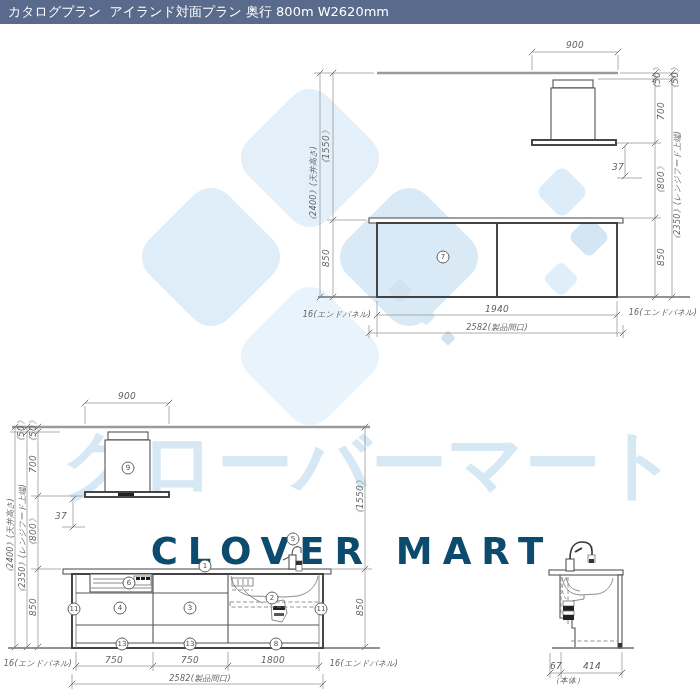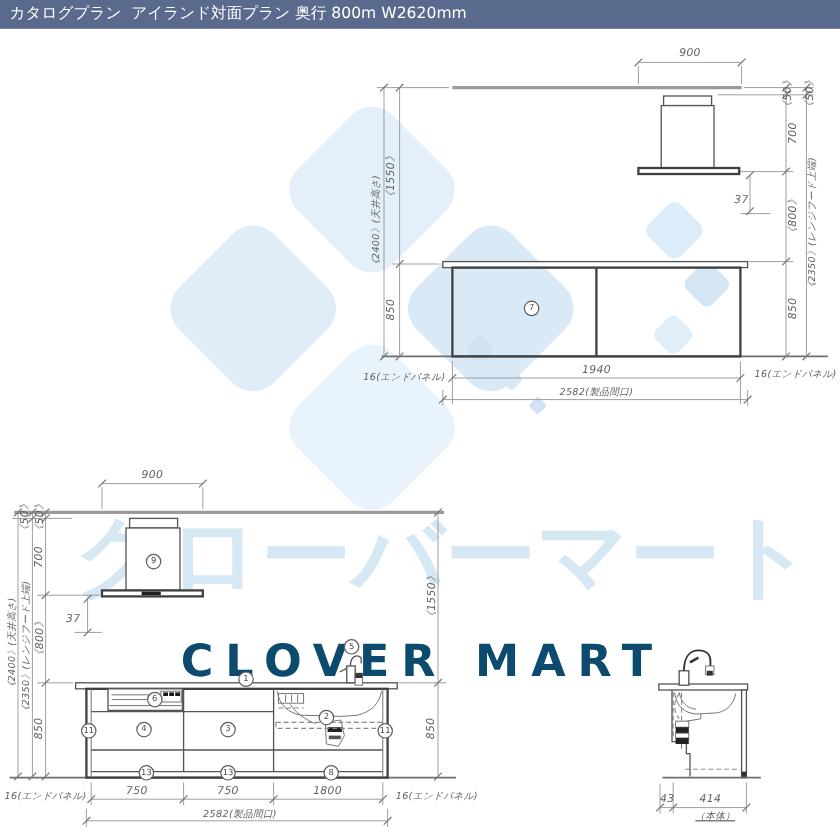--- a/index.html
+++ b/index.html
@@ -281,20 +281,20 @@
     <span class="callout" style="left: 120px; top: 608px;">4</span>
     <span class="callout" style="left: 190px; top: 608px;">3</span>
     <span class="callout" style="left: 272px; top: 598px;">2</span>
     <span class="callout" style="left: 74px; top: 609px;">11</span>
     <span class="callout" style="left: 321px; top: 609px;">11</span>
     <span class="callout" style="left: 122px; top: 644px;">13</span>
     <span class="callout" style="left: 190px; top: 644px;">13</span>
     <span class="callout" style="left: 276px; top: 644px;">8</span>
   </div>
 <div class="layer">
-    <span class="dim" style="left: 556px; top: 666px;">43</span>
+    <span class="dim" style="left: 556px; top: 666px;">67</span>
     <span class="dim" style="left: 592px; top: 666px;">414</span>
-    <span class="dim jp" style="left: 596px; top: 680px; text-decoration: underline;">（本体）</span>
+    <span class="dim jp" style="left: 568px; top: 680px;">（本体）</span>
   </div>
 
 <div class="header">
   <div class="header-title">カタログプラン  アイランド対面プラン 奥行 800m W2620mm</div>
 </div>
 
 </body></html>

